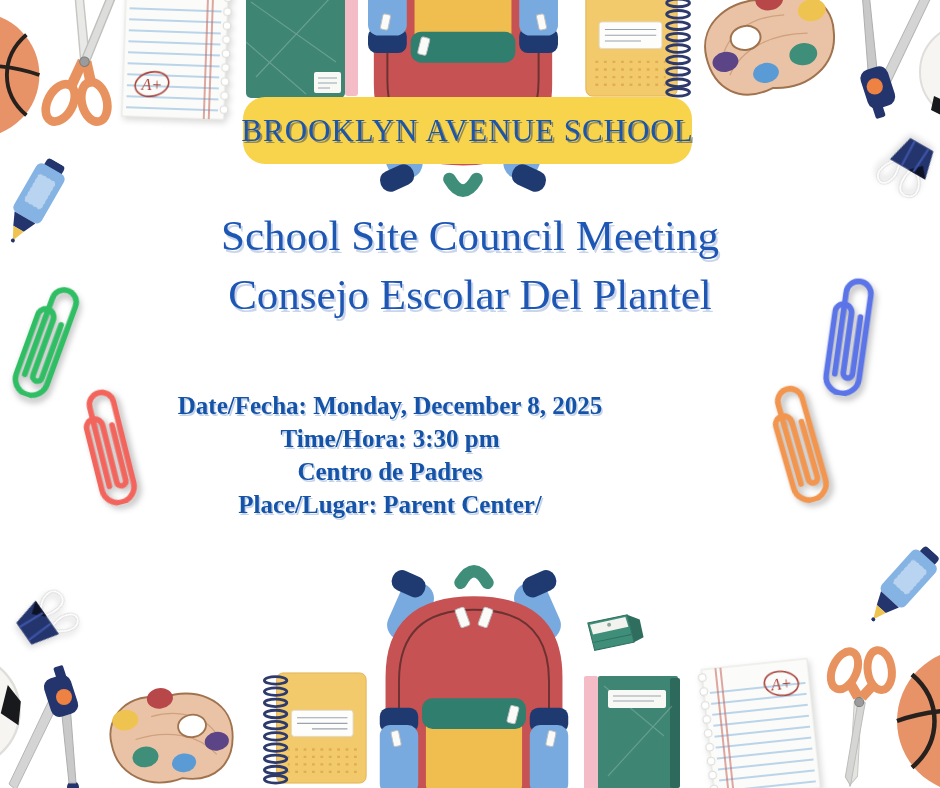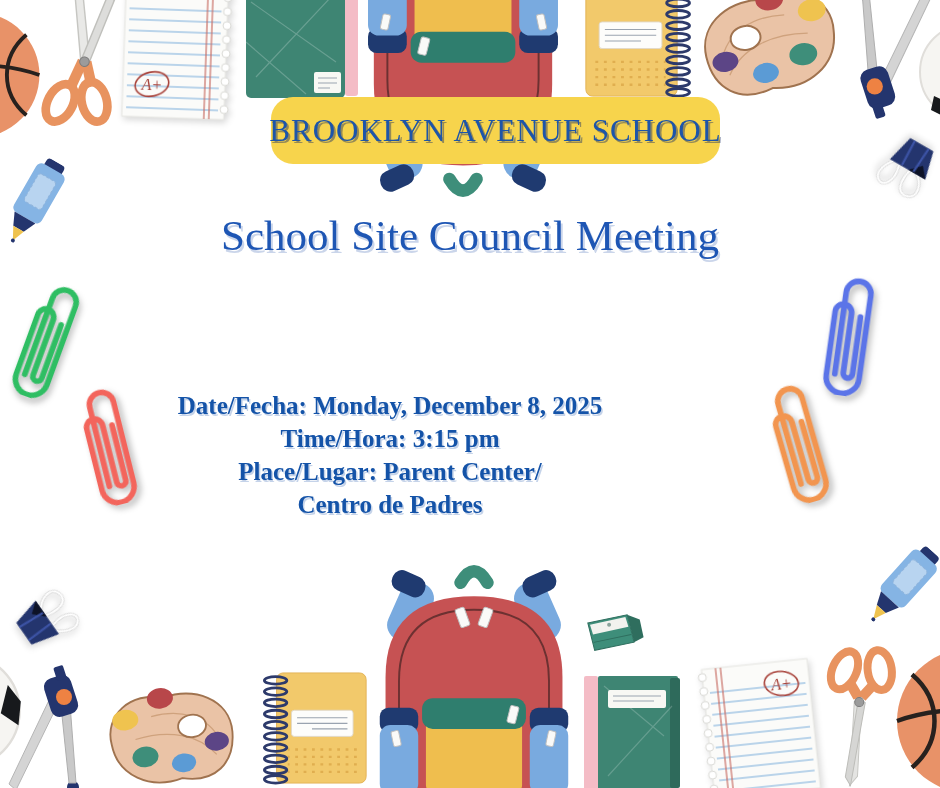--- a/index.html
+++ b/index.html
@@ -3,21 +3,21 @@
 <meta charset="utf-8">
 <style>
   html,body{margin:0;padding:0;width:940px;height:788px;background:#ffffff;overflow:hidden;
     font-family:"Liberation Serif",serif;}
   .stage{position:absolute;inset:0;width:940px;height:788px;overflow:hidden;}
   .deco{position:absolute;z-index:1;}
   .deco svg{width:100%;height:100%;display:block;overflow:visible;}
   .shadowed{filter:drop-shadow(3px 4px 3px rgba(0,0,0,0.28));}
   .softshadow{filter:drop-shadow(2px 3px 3px rgba(0,0,0,0.15));}
   .banner{position:absolute;left:243px;top:97px;width:449px;height:67px;background:#F7D44C;
-    border-radius:22px;display:flex;align-items:center;justify-content:center;z-index:5;margin-left:28px;}
+    border-radius:22px;display:flex;align-items:center;justify-content:center;z-index:5;}
   .banner-text{font-size:31px;letter-spacing:1px;color:#1D55A9;
     text-shadow:2px 2px 0 rgba(28,48,100,0.45);white-space:nowrap;}
   .title{position:absolute;left:0;top:206px;width:940px;text-align:center;z-index:4;
     font-size:43px;line-height:59px;color:#1E56B4;text-shadow:2px 3px 0 rgba(150,172,214,0.5);}
   .details{position:absolute;left:0;top:389px;width:780px;text-align:center;z-index:4;
     font-size:25px;font-weight:bold;line-height:33px;color:#1453A8;
     text-shadow:1.5px 2px 0 rgba(150,175,215,0.55);}
 </style>
 </head>
 <body>
@@ -313,22 +313,23 @@
         <use href="#sym-basketball"></use>
       </svg>
   </div>
 
   <div class="banner">
     <span class="banner-text">BROOKLYN AVENUE SCHOOL</span>
   </div>
 
   <div class="title">
     <div>School Site Council Meeting</div>
+    <div>Consejo Escolar Del Plantel</div>
   </div>
 
   <div class="details">
     <div>Date/Fecha: Monday, December 8, 2025</div>
-    <div>Time/Hora: 3:15 pm</div>
+    <div>Time/Hora: 3:30 pm</div>
+    <div>Centro de Padres</div>
     <div>Place/Lugar: Parent Center/</div>
-    <div>Centro de Padres</div>
   </div>
 
 </div>
 
 </body></html>

